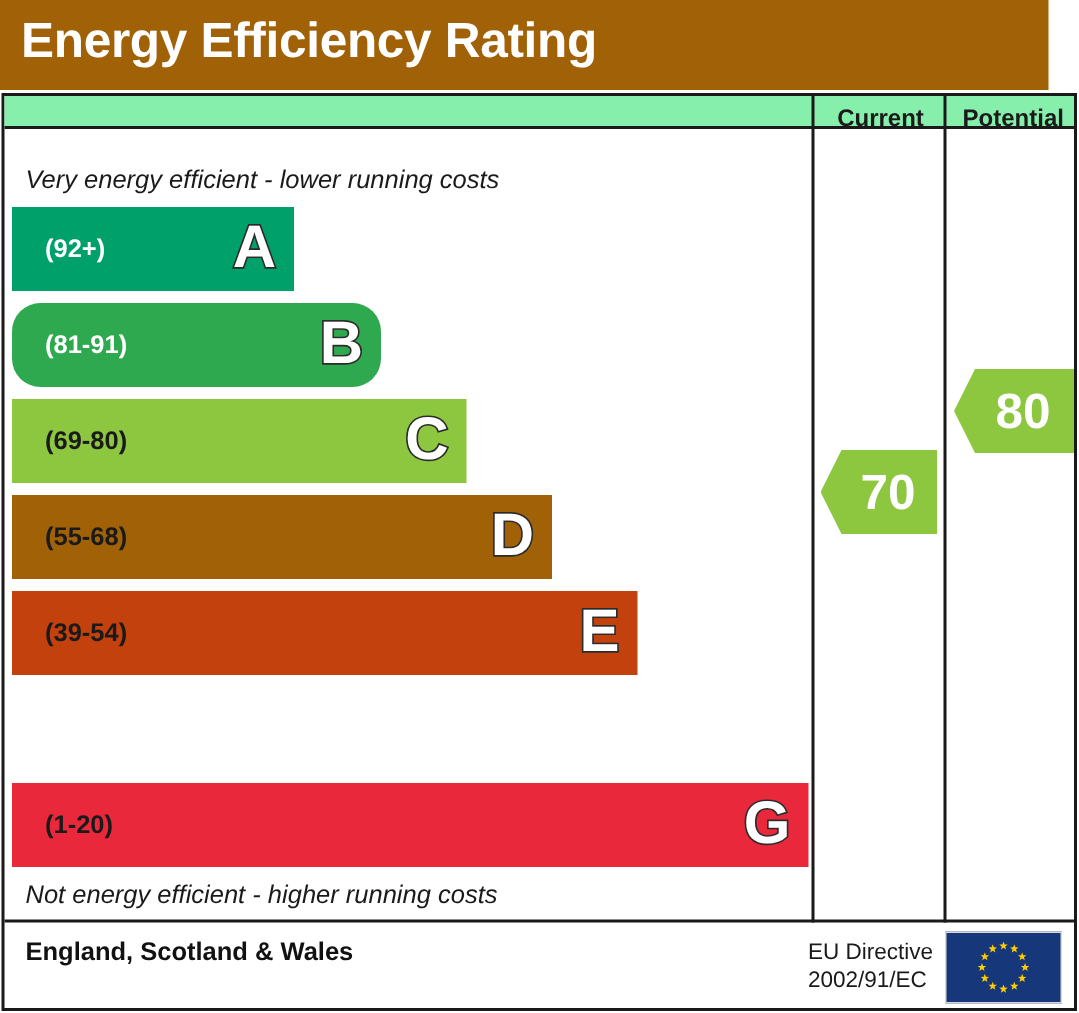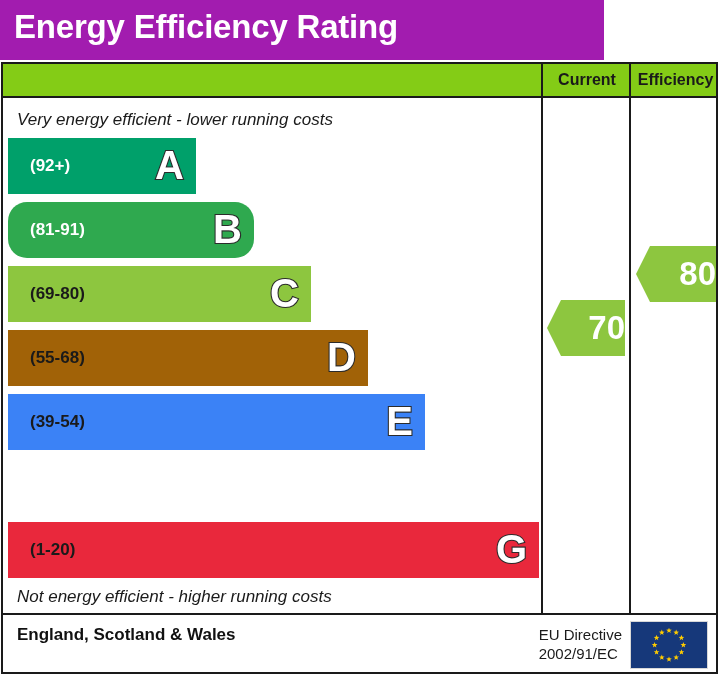--- a/index.html
+++ b/index.html
@@ -19,23 +19,23 @@
     width: 719px;
     height: 675px;
     box-sizing: border-box;
     background: #ffffff;
   }
 
   
   .title-bar {
     position: absolute;
     left: 0; top: 0;
-    width: 604px;
+    width: 699px;
     height: 60px;
-    background: #a21caf;
+    background: #a16207;
     text-decoration: underline;
   }
   .title-text {
     position: absolute;
     left: 14px;
     top: 8px;
     font-size: 33px;
     font-weight: bold;
     color: #ffffff;
     letter-spacing: -0.2px;
@@ -52,24 +52,24 @@
     box-sizing: border-box;
     border: 2px solid #1a1a1a;
     background: #ffffff;
   }
 
   
   .col-head-row {
     position: absolute;
     left: 0; top: 0;
     width: 100%;
-    height: 34px;
+    height: 22px;
     border-bottom: 2px solid #1a1a1a;
     box-sizing: border-box;
-    background: #84cc16;
+    background: #86efac;
   }
   .col-head {
     position: absolute;
     top: 0;
     height: 32px;
     line-height: 32px;
     text-align: center;
     font-size: 16px;
     font-weight: bold;
     color: #1a1a1a;
@@ -157,21 +157,21 @@
   .band-range.dark  { color: #1a1a1a; }
 
   
   .rating {
     position: absolute;
     height: 56px;
     background: #8dc63f;
     clip-path: polygon(14px 0, 100% 0, 100% 100%, 14px 100%, 0 50%);
     display: flex;
     align-items: center;
-    justify-content: flex-end;
+    justify-content: center;
   }
   .rating span {
     font-size: 33px;
     font-weight: bold;
     color: #ffffff;
     padding-left: 12px;
   }
   .rating.current   { left: 544px; width: 78px; }
   .rating.potential { left: 633px; width: 80px; }
 
@@ -220,21 +220,21 @@
 <div id="epc">
 
   <div class="title-bar">
     <div class="title-text">Energy Efficiency Rating</div>
   </div>
 
   <div class="frame">
 
     <div class="col-head-row">
       <div class="col-head current">Current</div>
-      <div class="col-head potential">Efficiency</div>
+      <div class="col-head potential">Potential</div>
     </div>
 
     <div class="vline v1"></div>
     <div class="vline v2"></div>
 
     <div class="hline-footer"></div>
 
     <div class="chart-area">
       <div class="caption top">Very energy efficient - lower running costs</div>
       <div class="bands">
@@ -247,21 +247,21 @@
             <div class="band-letter">B</div>
           </div>
           <div class="band" style="top: 128px; width: 303px; background: rgb(141, 198, 63);">
             <div class="band-range dark">(69-80)</div>
             <div class="band-letter">C</div>
           </div>
           <div class="band" style="top: 192px; width: 360px; background: #a16207;">
             <div class="band-range dark">(55-68)</div>
             <div class="band-letter">D</div>
           </div>
-          <div class="band" style="top: 256px; width: 417px; background: #3b82f6;">
+          <div class="band" style="top: 256px; width: 417px; background: #c2410c;">
             <div class="band-range dark">(39-54)</div>
             <div class="band-letter">E</div>
           </div>
           <div class="band" style="top: 384px; width: 531px; background: rgb(233, 40, 60);">
             <div class="band-range dark">(1-20)</div>
             <div class="band-letter">G</div>
           </div>
         </div>
       <div class="caption bottom">Not energy efficient - higher running costs</div>
     </div>

